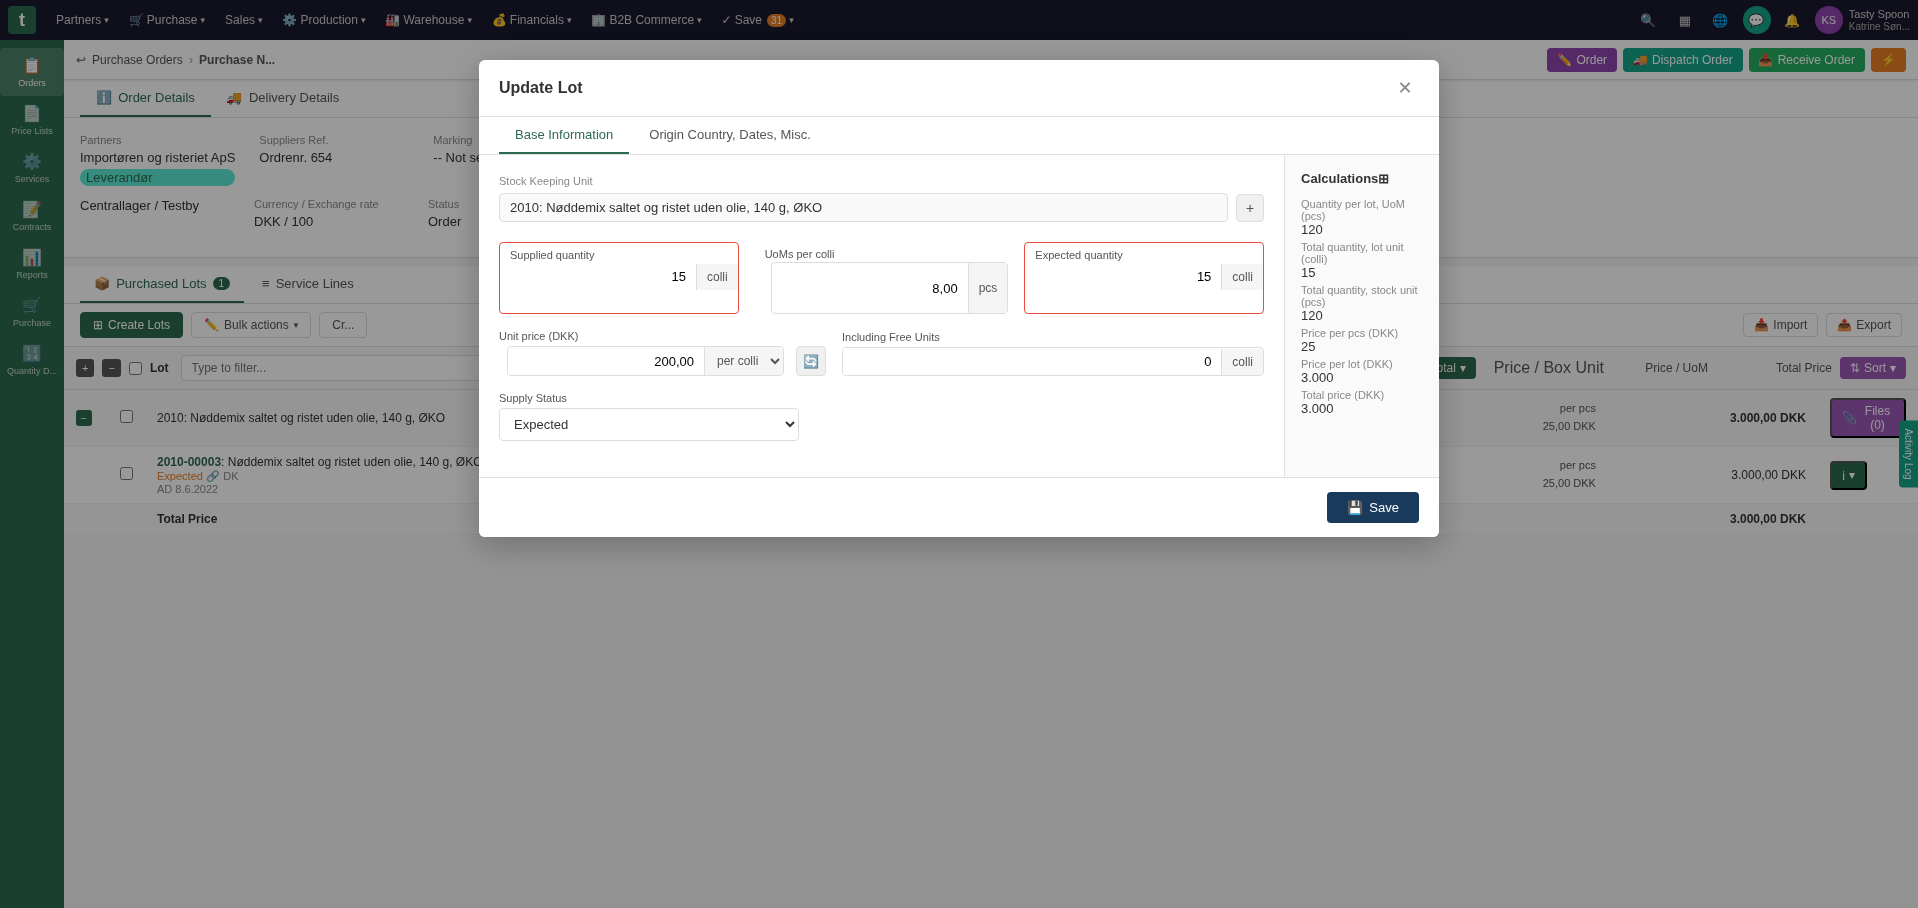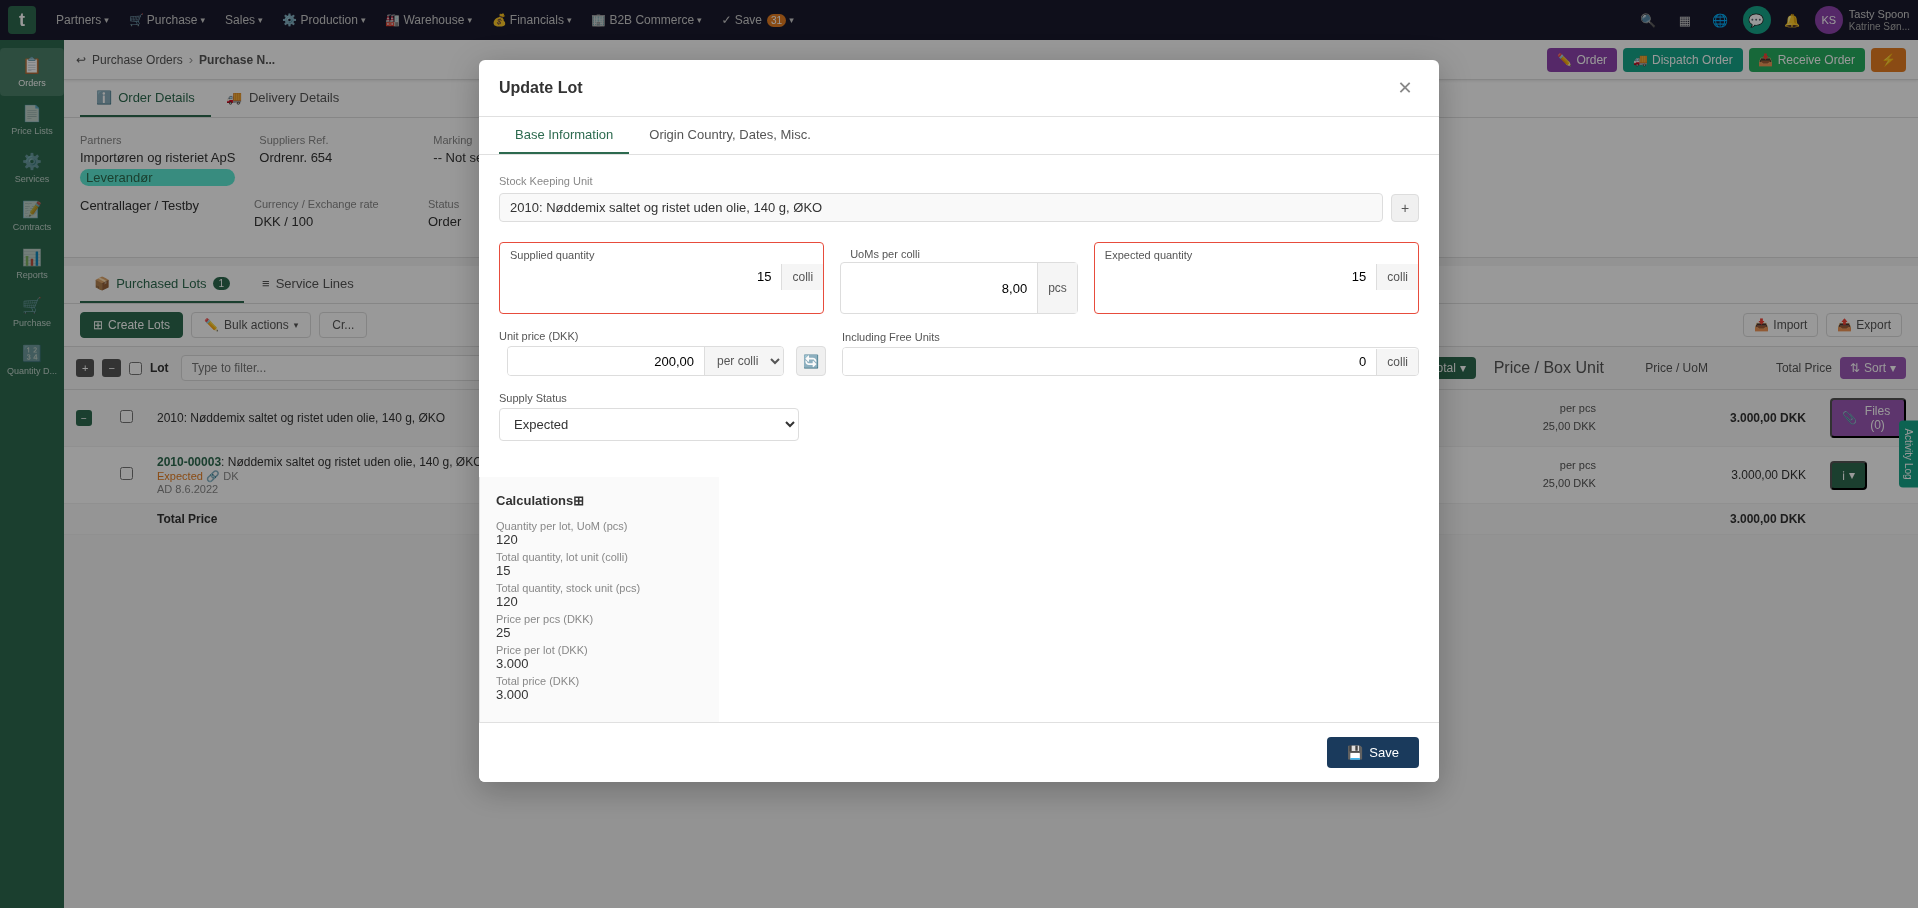--- a/index.html
+++ b/index.html
@@ -363,21 +363,20 @@
       padding: 10px 16px;
       cursor: pointer;
       font-size: 13px;
       color: #555;
       border-bottom: 2px solid transparent;
     }
     .modal-tab.active { color: #2d6a4f; border-bottom-color: #2d6a4f; }
     .modal-body {
       display: flex;
       gap: 0;
-      flex-direction: column;
     }
     .modal-form {
       flex: 1;
       padding: 20px;
     }
     .modal-calculations {
       width: 240px;
       border-left: 1px solid #e0e0e0;
       padding: 16px;
       background: #fafafa;
@@ -464,20 +463,21 @@
       padding: 6px 10px 2px;
       font-size: 11px;
       color: #555;
       font-weight: 500;
     }
     .uom-input-row {
       display: flex;
       align-items: center;
       border: 1px solid #ddd;
       border-radius: 4px;
+      margin-left: 16px;
     }
     .uom-input {
       flex: 1;
       padding: 6px 10px;
       border: none;
       font-size: 13px;
       outline: none;
       text-align: right;
       background: white;
     }

